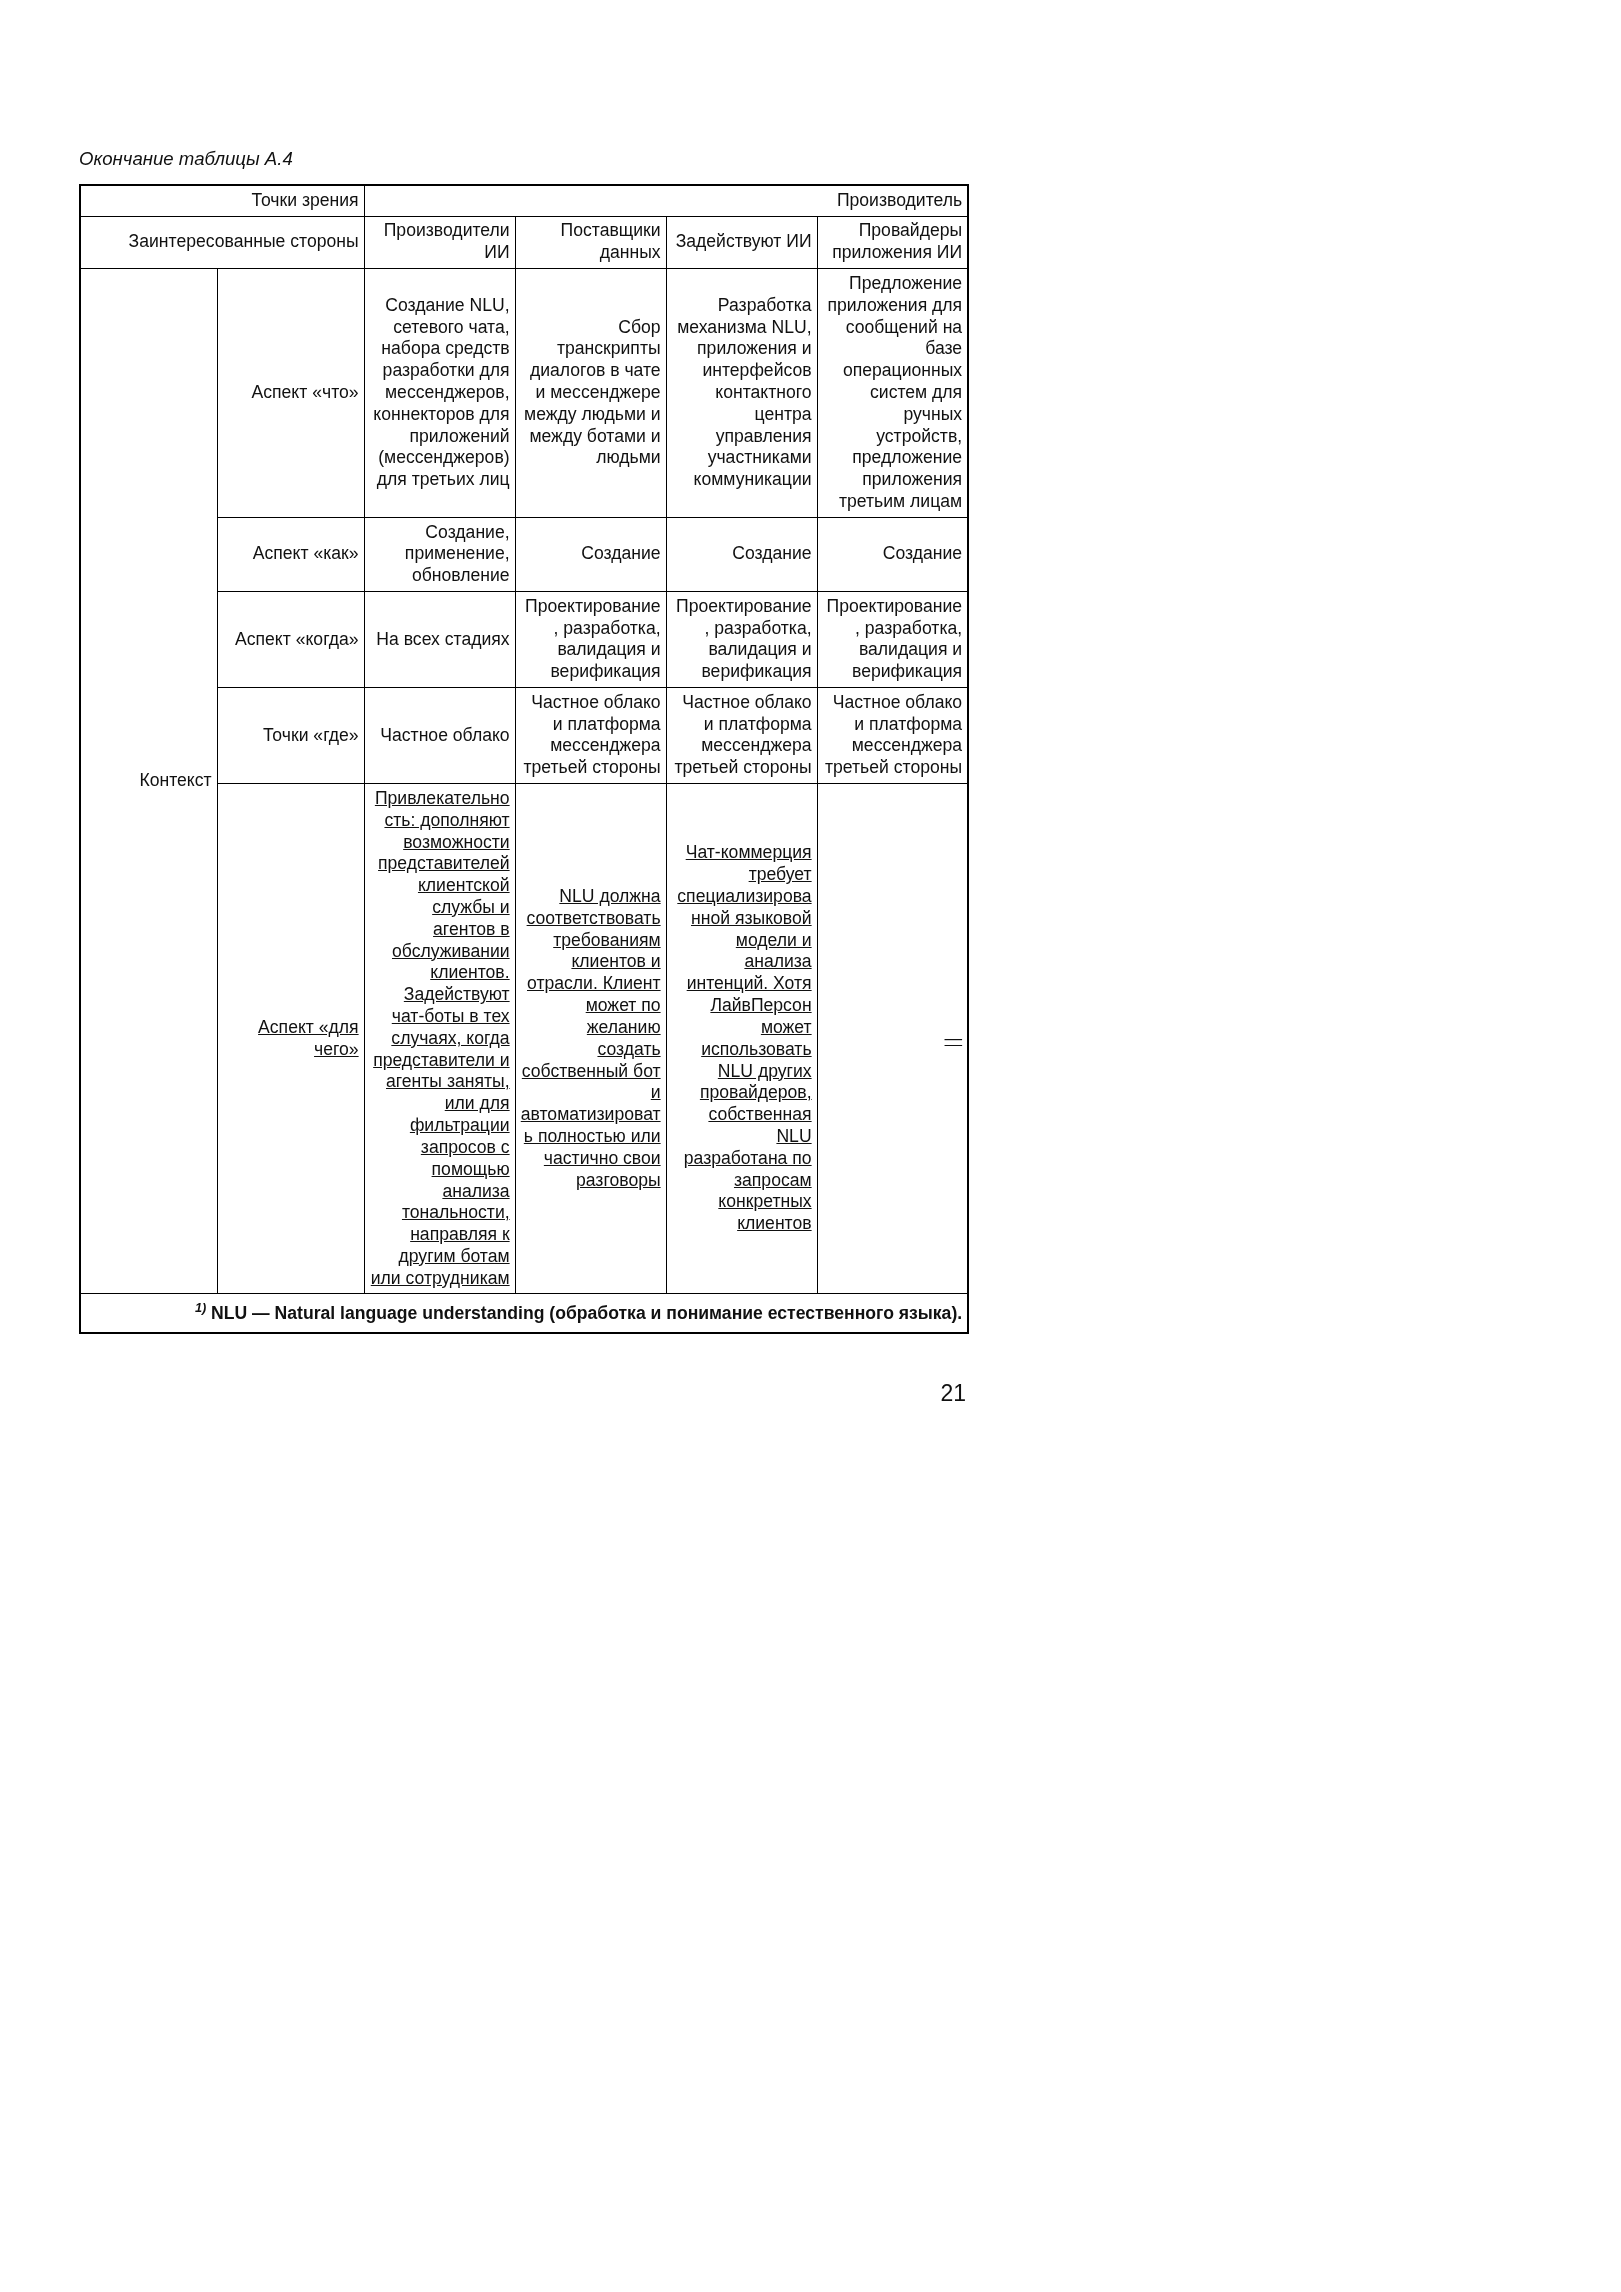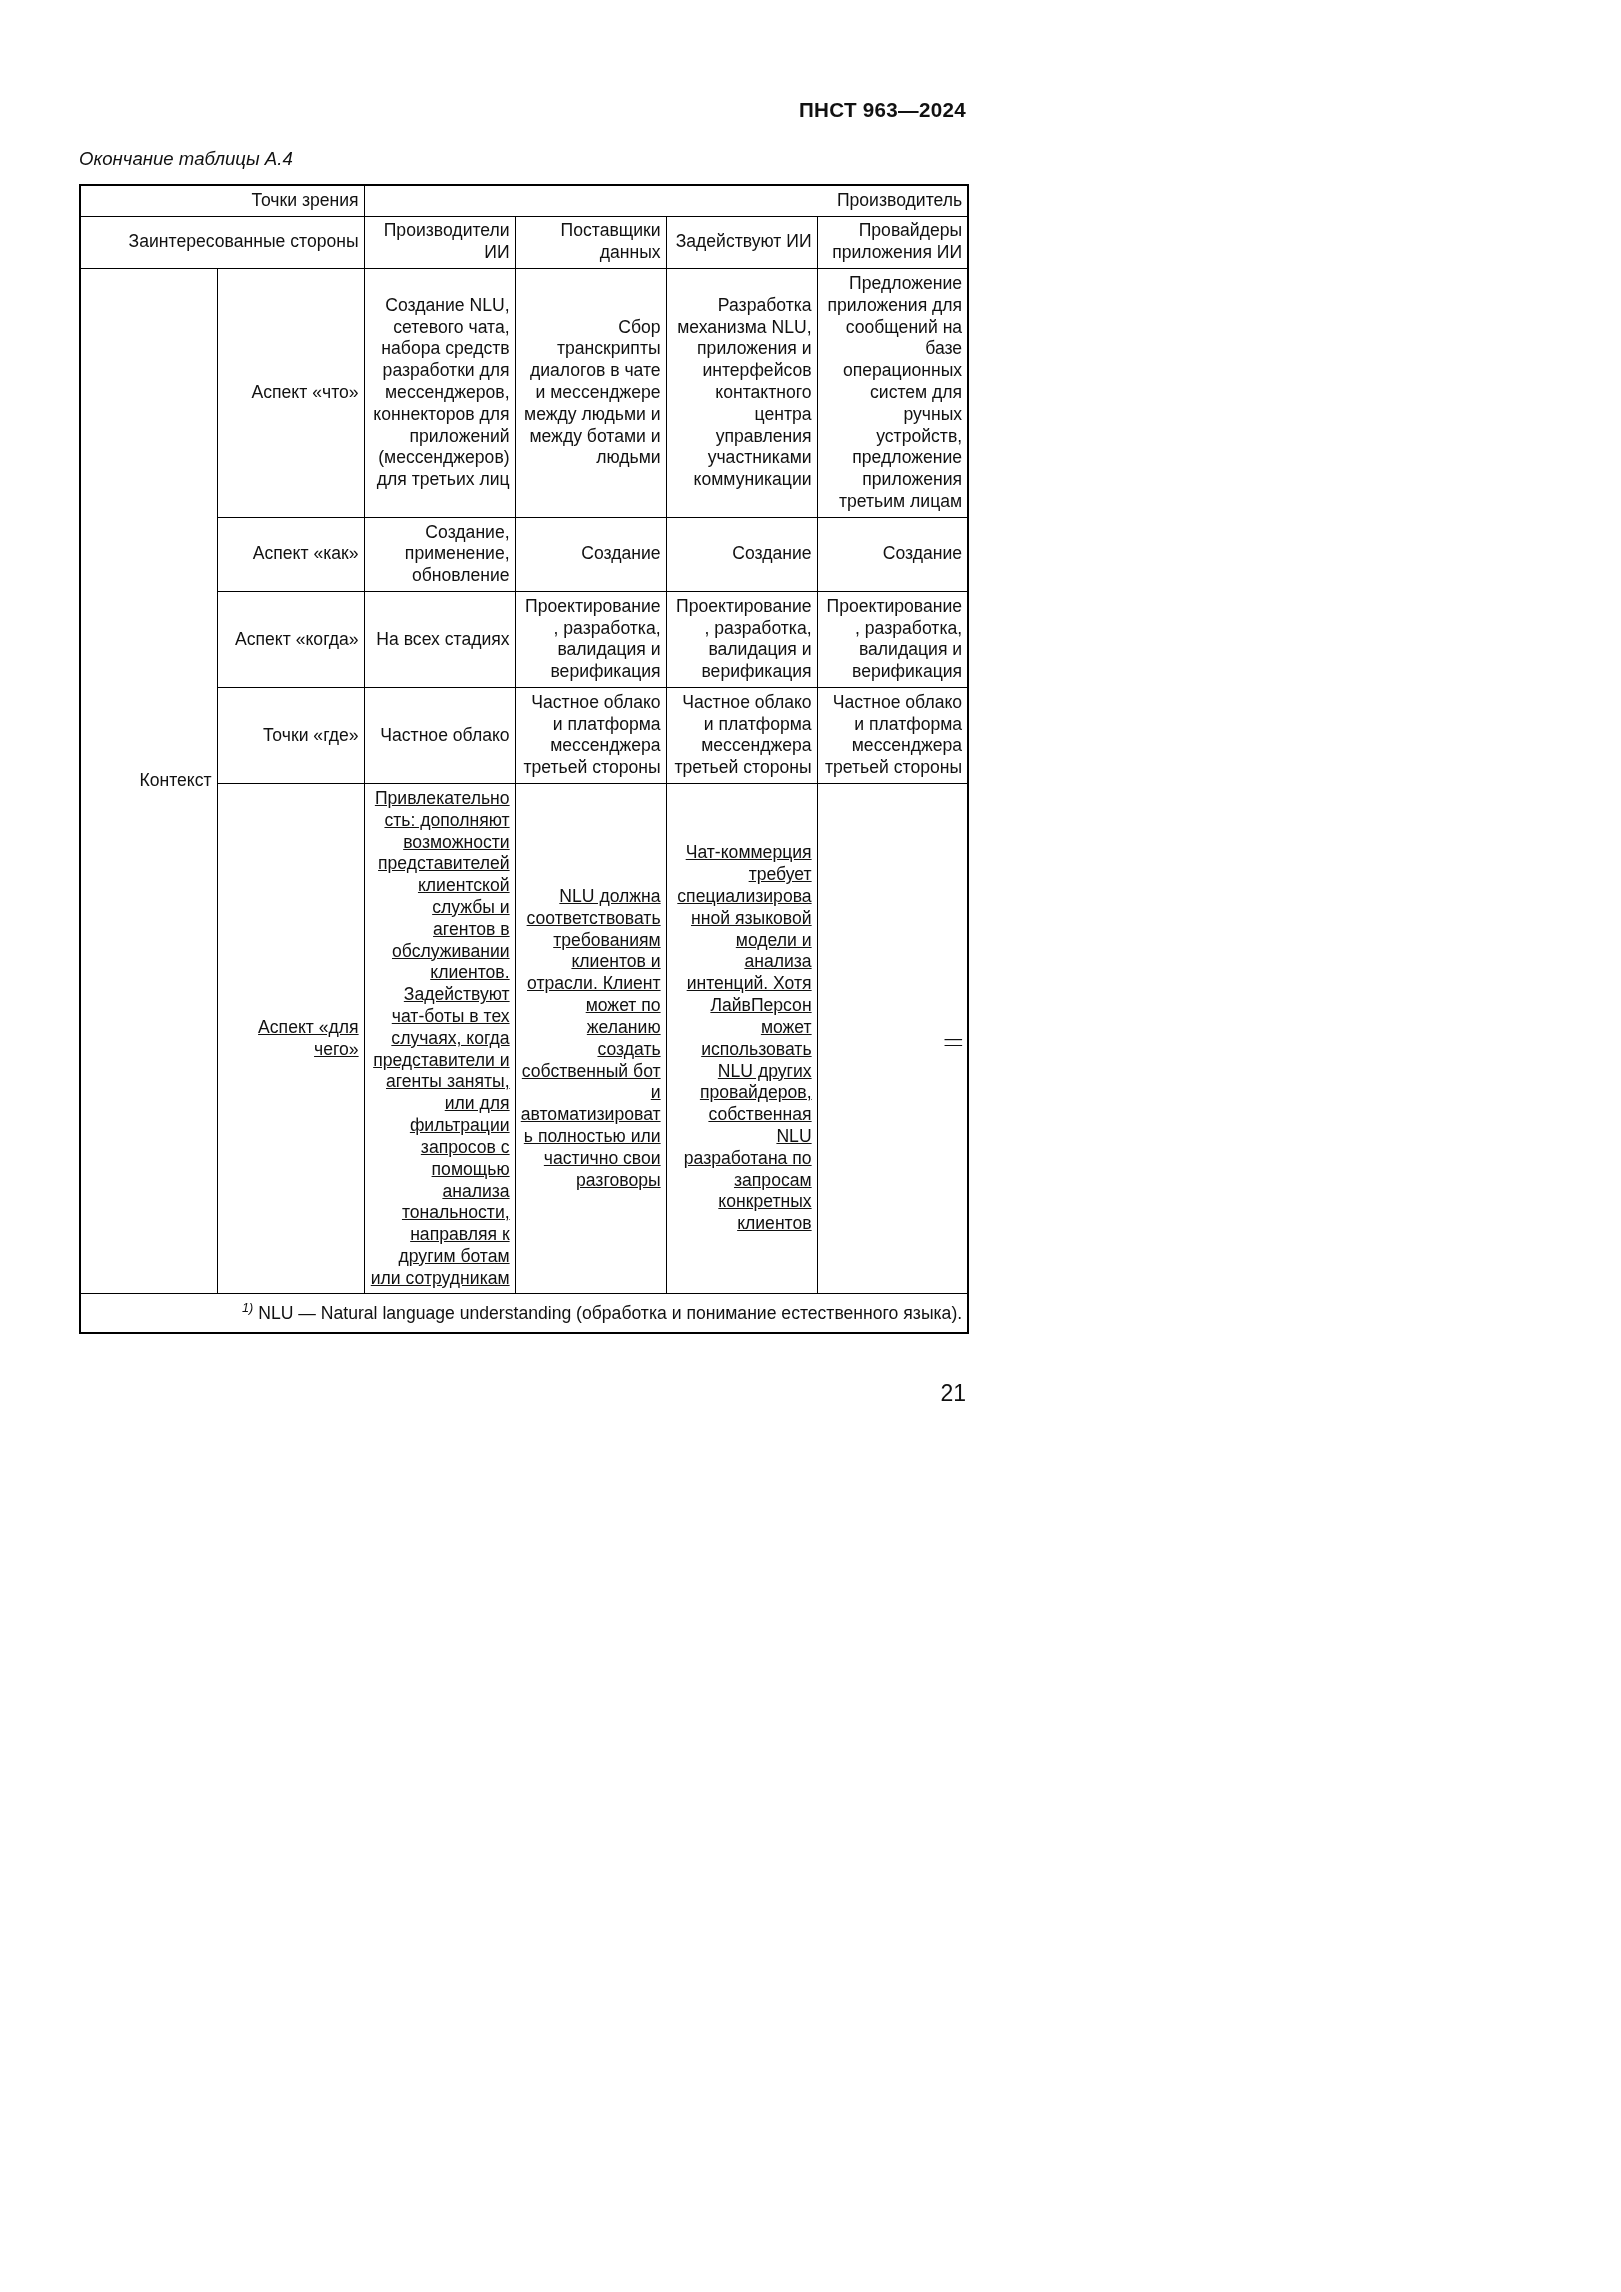--- a/index.html
+++ b/index.html
@@ -55,21 +55,21 @@
   col.c-aspect  { width:147px; }
   col.c-d       { width:151px; }
 
   tr.r-head1 td { height:29px; }
   tr.r-head2 td { height:51px; }
   tr.r-what  td { height:211px; }
   tr.r-how   td { height:74px; }
   tr.r-when  td { height:94px; }
   tr.r-where td { height:90px; }
   tr.r-why   td { height:451px;text-decoration:underline; }
-  tr.r-foot  td { height:39px; }
+  tr.r-foot  td { height:39px;font-weight:bold; }
 
   td.footnote {
     text-align:left;
     padding:7.8px 9.8px 7.8px 54px;
     hyphens:none;
   }
   td.footnote sup { font-size:12.7px; font-style:italic; }
 
   .page-number {
     position:absolute;
@@ -77,21 +77,20 @@
     width:887px;
     text-align:right;
     font-size:23px;
   }
 </style>
 </head>
 <body>
 
 <div class="page">
 
-  <div class="doc-header">ПНСТ 963—2024</div>
 
   <div class="table-caption">Окончание таблицы А.4</div>
 
   <table class="a4">
     <colgroup>
       <col class="c-context">
         <col class="c-aspect">
       <col class="c-d">
         <col class="c-d">
         <col class="c-d">

